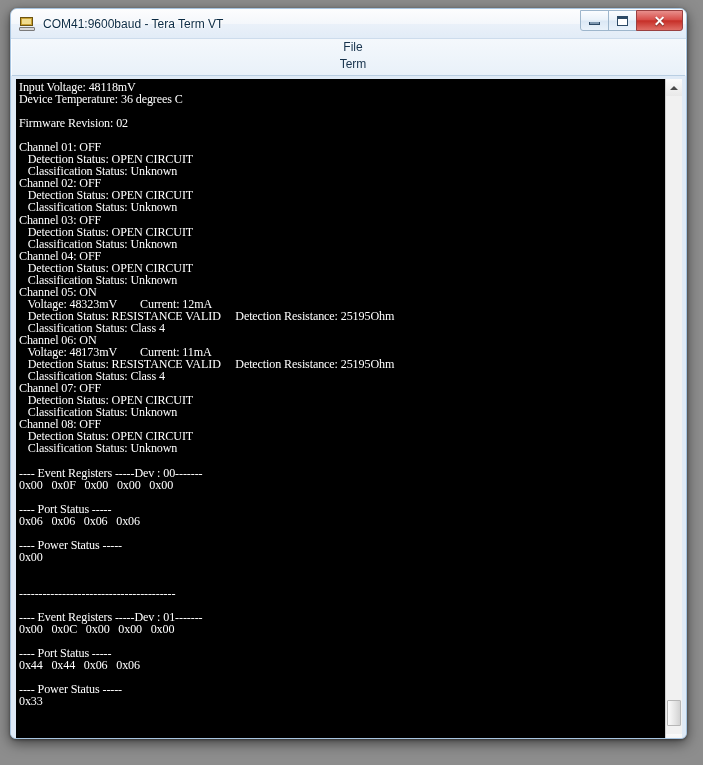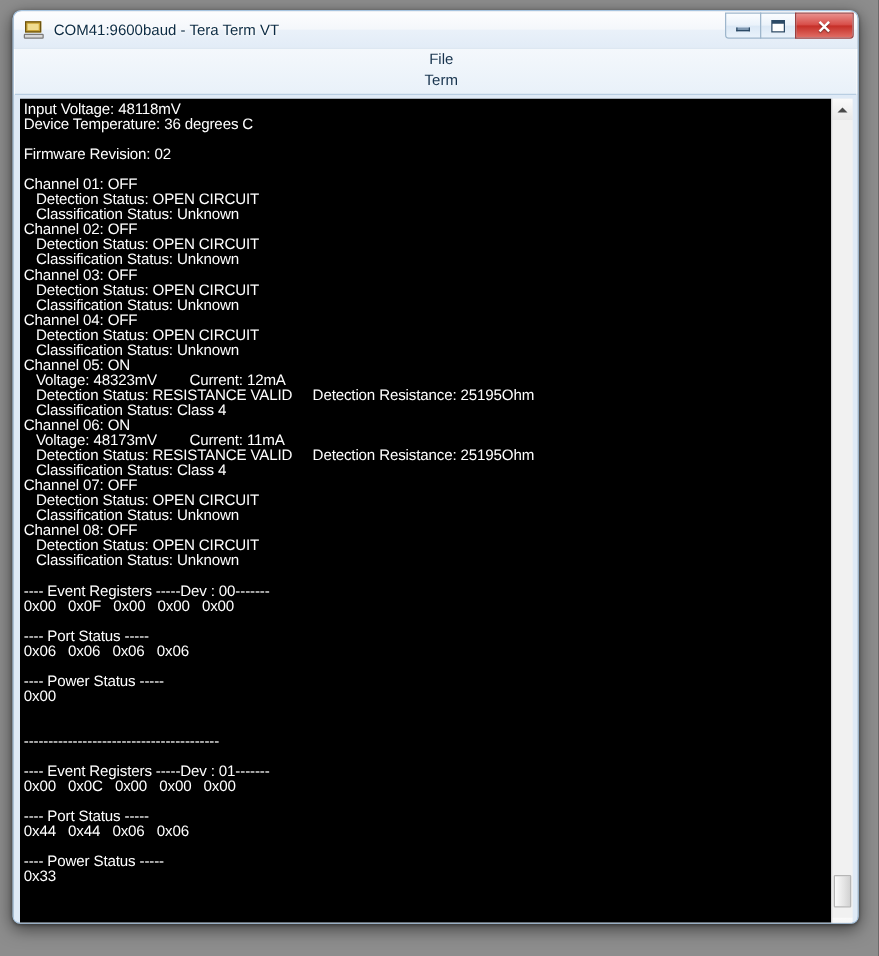--- a/index.html
+++ b/index.html
@@ -171,21 +171,21 @@
   }
   #terminal {
     flex: 1 1 auto;
     background: #000000;
     overflow: hidden;
     position: relative;
     padding: 2px 0 0 3px;
     box-sizing: border-box;
   }
   #screen {
-    font-family: Liberation Sans, sans-serif;
+    font-family: Liberation Serif, serif;
     font-size: 12.1px;
     line-height: 12.05px;
     color: #ffffff;
     white-space: pre;
     letter-spacing: -0.12px;
     margin: 0;
     -webkit-font-smoothing: none;
   }
   #cursor {
     display: inline-block;

